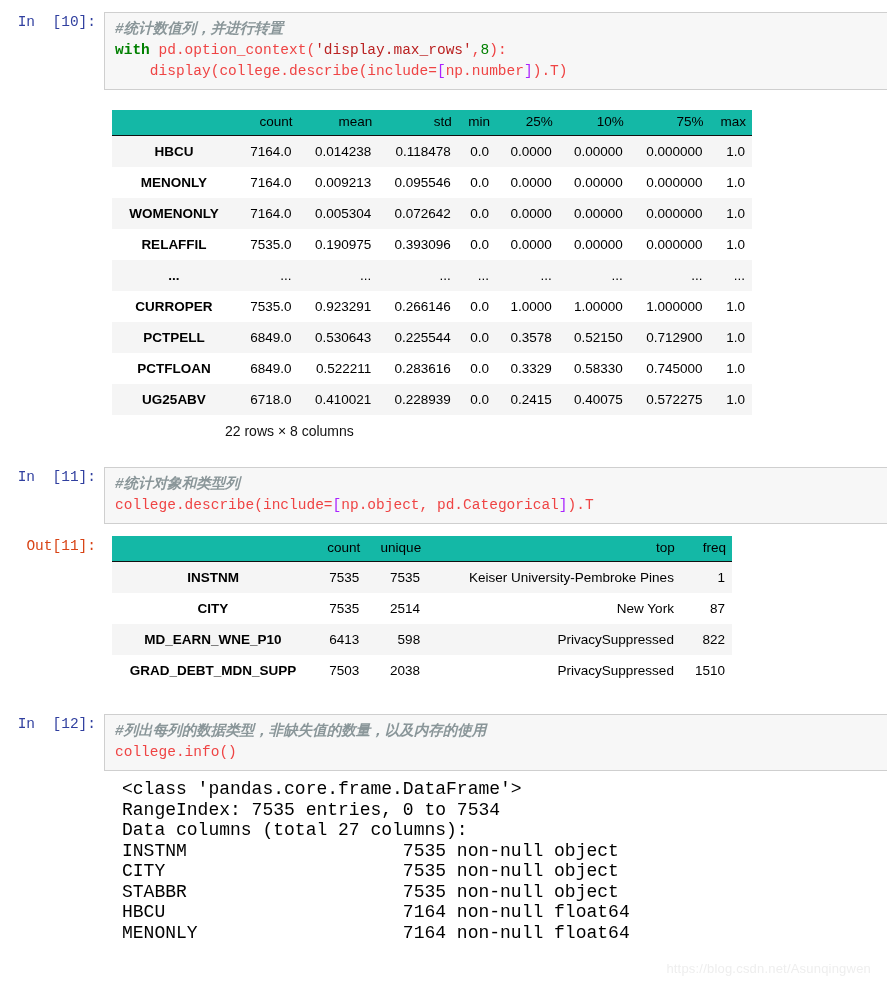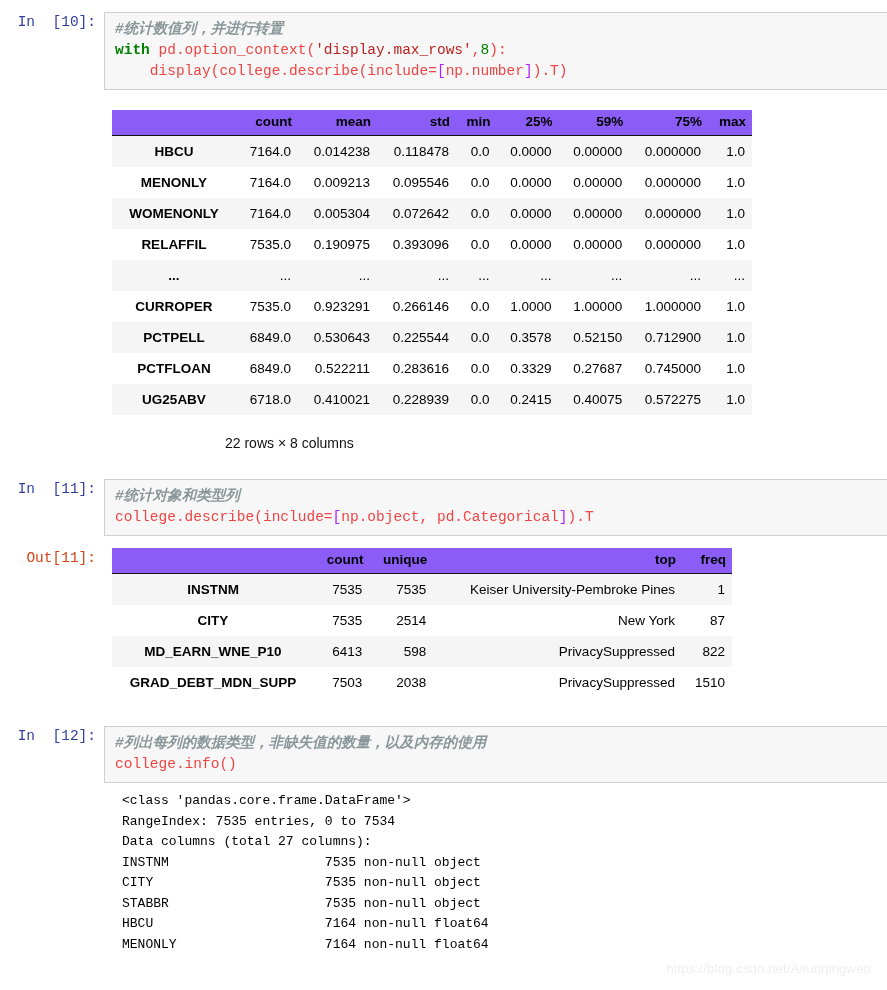--- a/index.html
+++ b/index.html
@@ -68,28 +68,28 @@
   }
   table.df {
     border-collapse: collapse;
     border-spacing: 0;
     font-family: "Liberation Sans", sans-serif;
     font-size: 13.5px;
     color: #000000;
     border: none;
   }
   table.df thead th {
-    font-weight: bold;
+    font-weight: normal;
     text-align: right;
     padding: 4px 6px 6px 6px;
     border: none;
     border-bottom: 1.6px solid #111111;
     vertical-align: bottom;
     white-space: nowrap;
-    background: #8b5cf6;
+    background: #14b8a6;
   }
   table.df tbody th {
     font-weight: bold;
     padding: 8px 7px;
     border: none;
     white-space: nowrap;
   }
   table.df tbody td {
     text-align: right;
     padding: 8px 7px;
@@ -109,28 +109,28 @@
   #table-numeric { width: 640px; margin-left: 8px; }
   #table-numeric thead th.corner { width: 112px; }
   #table-object  { width: 620px; margin-left: 8px; }
   #table-object thead th.corner { width: 190px; }
 
   .shape-note {
     padding-left: 121px;
     font-family: "Liberation Sans", sans-serif;
     font-size: 14px;
     color: #111111;
-    margin-top: 20px;
+    margin-top: 8px;
   }
 
   
   .text-out {
     padding-left: 122px;
     font-family: "Liberation Mono", "DejaVu Sans Mono", monospace;
-    font-size: 13px;
+    font-size: 18px;
     line-height: 20.5px;
     white-space: pre;
     color: #000000;
   }
 
   .spacer-28 { height: 28px; }
   .spacer-20 { height: 20px; }
   .spacer-12 { height: 12px; }
   .spacer-8  { height: 8px; }
 
@@ -165,21 +165,21 @@
   <div class="df-wrap">
     <table class="df" id="table-numeric">
       <thead>
         <tr>
           <th class="corner"></th>
         <th>count</th>
             <th>mean</th>
             <th>std</th>
             <th>min</th>
             <th>25%</th>
-            <th>59%</th>
+            <th>10%</th>
             <th>75%</th>
             <th>max</th>
           </tr>
       </thead>
       <tbody>
           <tr>
             <th>HBCU</th>
             <td>7164.0</td>
             <td>0.014238</td>
             <td>0.118478</td>
@@ -255,21 +255,21 @@
             <td>0.712900</td>
             <td>1.0</td>
           </tr>
           <tr>
             <th>PCTFLOAN</th>
             <td>6849.0</td>
             <td>0.522211</td>
             <td>0.283616</td>
             <td>0.0</td>
             <td>0.3329</td>
-            <td>0.27687</td>
+            <td>0.58330</td>
             <td>0.745000</td>
             <td>1.0</td>
           </tr>
           <tr>
             <th>UG25ABV</th>
             <td>6718.0</td>
             <td>0.410021</td>
             <td>0.228939</td>
             <td>0.0</td>
             <td>0.2415</td>

